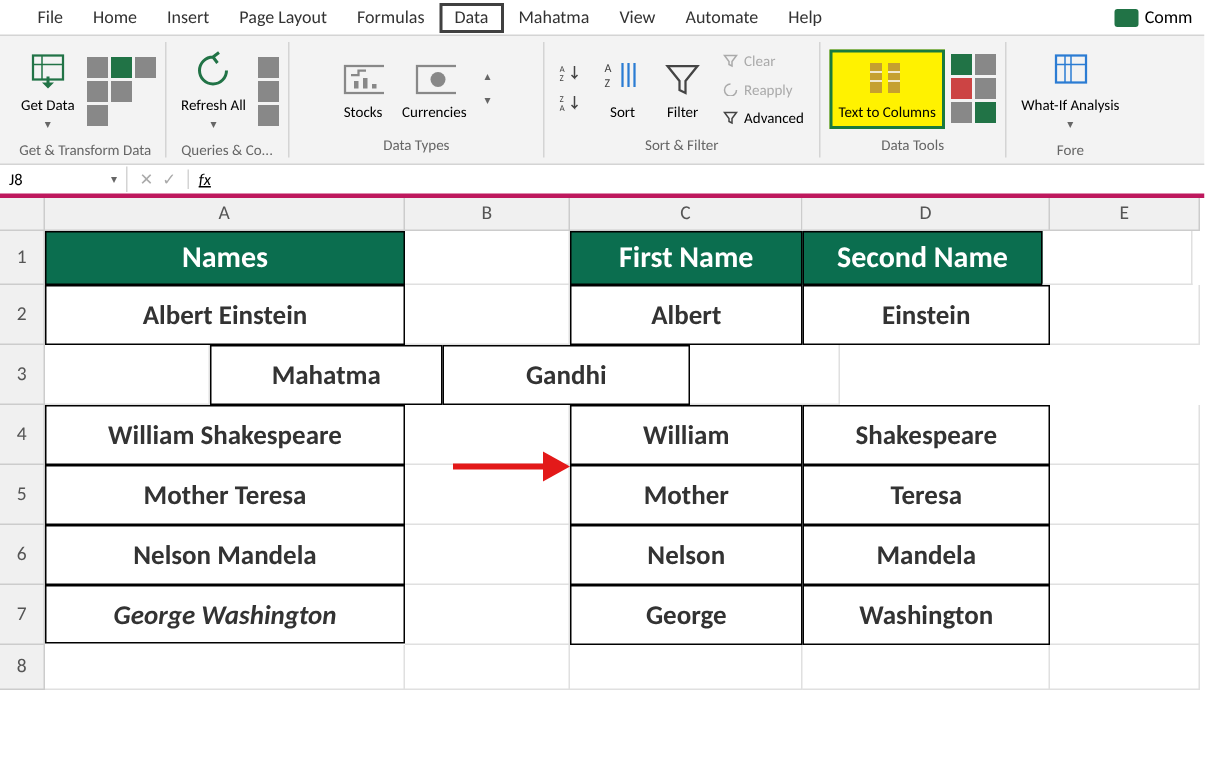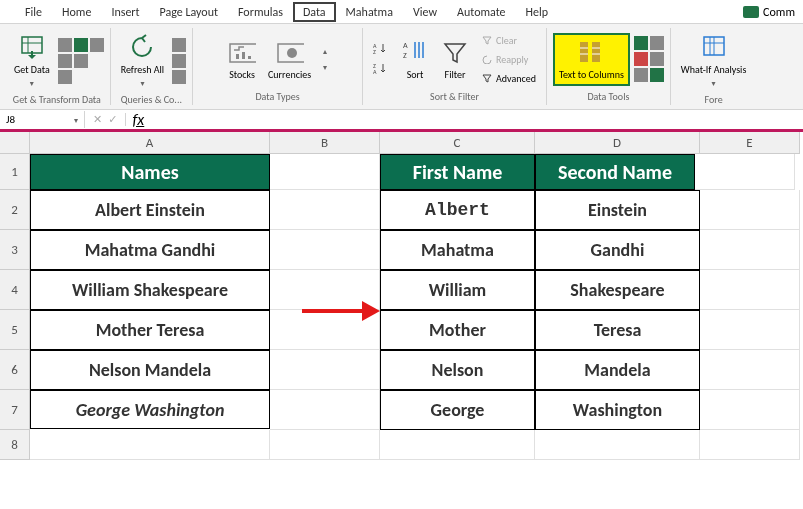--- a/index.html
+++ b/index.html
@@ -19,21 +19,21 @@
     .ribbon-btn.highlighted { background: #fff200; border: 2px solid #1a7a3e; }
     .ribbon-icon { width: 28px; height: 28px; display: flex; align-items: center; justify-content: center; }
     .small-icons { display: flex; flex-direction: column; gap: 2px; }
     .small-icon-row { display: flex; gap: 2px; }
     .small-icn { width: 14px; height: 14px; background: #888; }
     .text-btn { font-size: 10px; padding: 2px 4px; cursor: pointer; display: flex; align-items: center; gap: 3px; }
     
     .formula-bar { display: flex; align-items: center; border-bottom: 3px solid #be185d; height: 22px; background: #fff; }
     .name-box { width: 85px; border-right: 1px solid #d4d4d4; padding: 2px 6px; font-size: 11px; display: flex; align-items: center; justify-content: space-between; }
     .fx-btns { display: flex; align-items: center; gap: 6px; padding: 0 8px; border-right: 1px solid #d4d4d4; }
-    .fx-label { font-style: italic; font-size: 16px; padding: 0 6px; text-decoration: underline; }
+    .fx-label { font-style: italic; font-size: 11px; padding: 0 6px; text-decoration: underline; }
     
     .grid-area { position: relative; }
     .corner { position: absolute; top: 0; left: 0; width: 30px; height: 22px; background: #f0f0f0; border-right: 1px solid #ccc; border-bottom: 1px solid #ccc; }
     .col-headers { display: flex; position: absolute; top: 0; left: 30px; }
     .col-header { height: 22px; background: #f0f0f0; border-right: 1px solid #ccc; border-bottom: 1px solid #ccc; display: flex; align-items: center; justify-content: center; font-size: 13px; color: #555; }
     .row-headers { position: absolute; top: 22px; left: 0; }
     .row-header { width: 30px; background: #f0f0f0; border-right: 1px solid #ccc; border-bottom: 1px solid #ccc; display: flex; align-items: center; justify-content: center; font-size: 13px; color: #555; }
     
     .cells { position: absolute; top: 22px; left: 30px; }
     .cell-row { display: flex; }
@@ -301,26 +301,25 @@
       <div class="cell-row">
         <div class="cell header-cell" style="width: 240px; height: 36px;">Names</div>
         <div class="cell empty" style="width: 110px; height: 36px;"></div>
         <div class="cell header-cell" style="width: 155px; height: 36px;">First Name</div>
         <div class="cell header-cell" style="width: 160px; height: 36px;">Second Name</div>
         <div class="cell empty" style="width: 100px; height: 36px;"></div>
       </div>
       <div class="cell-row">
         <div class="cell data-cell" style="width: 240px; height: 40px;">Albert Einstein</div>
         <div class="cell empty" style="width: 110px; height: 40px;"></div>
-        <div class="cell data-cell" style="width: 155px; height: 40px; font-family: Liberation Mono, monospace;">Albert</div>
+        <div class="cell data-cell" style="width: 155px; height: 40px;">Albert</div>
         <div class="cell data-cell" style="width: 165px; height: 40px;">Einstein</div>
         <div class="cell empty" style="width: 100px; height: 40px;"></div>
       </div>
       <div class="cell-row">
-        <div class="cell data-cell" style="width: 240px; height: 40px;">Mahatma Gandhi</div>
         <div class="cell empty" style="width: 110px; height: 40px;"></div>
         <div class="cell data-cell" style="width: 155px; height: 40px;">Mahatma</div>
         <div class="cell data-cell" style="width: 165px; height: 40px;">Gandhi</div>
         <div class="cell empty" style="width: 100px; height: 40px;"></div>
       </div>
       <div class="cell-row">
         <div class="cell data-cell" style="width: 240px; height: 40px;">William Shakespeare</div>
         <div class="cell empty" style="width: 110px; height: 40px;"></div>
         <div class="cell data-cell" style="width: 155px; height: 40px;">William</div>
         <div class="cell data-cell" style="width: 165px; height: 40px;">Shakespeare</div>

